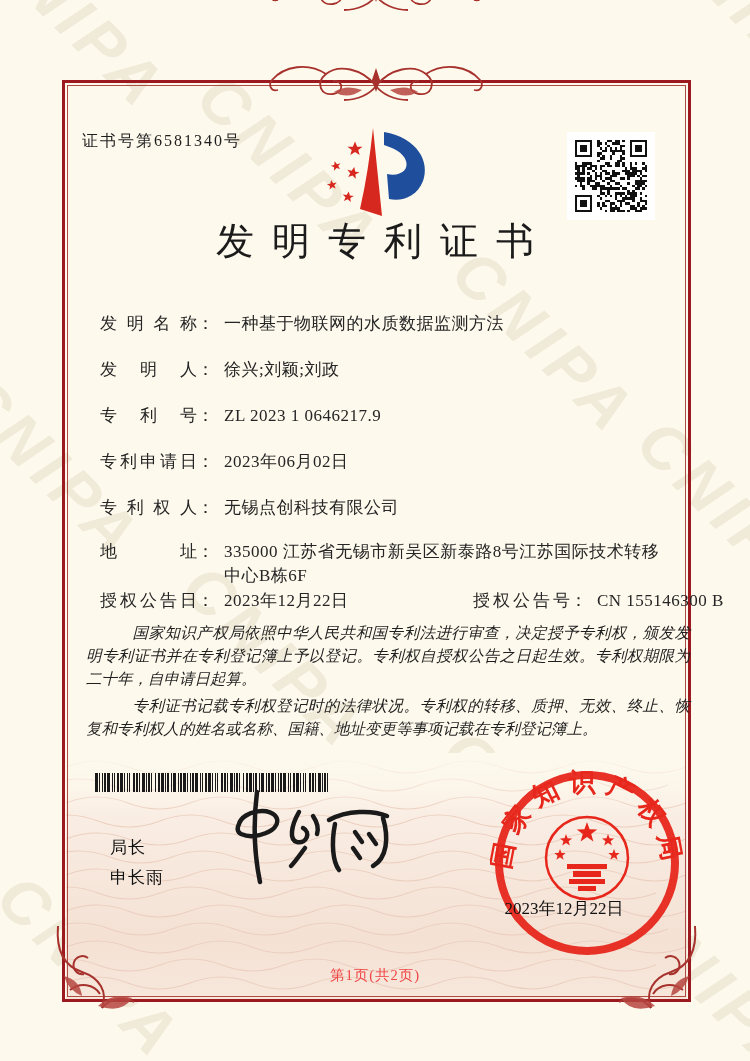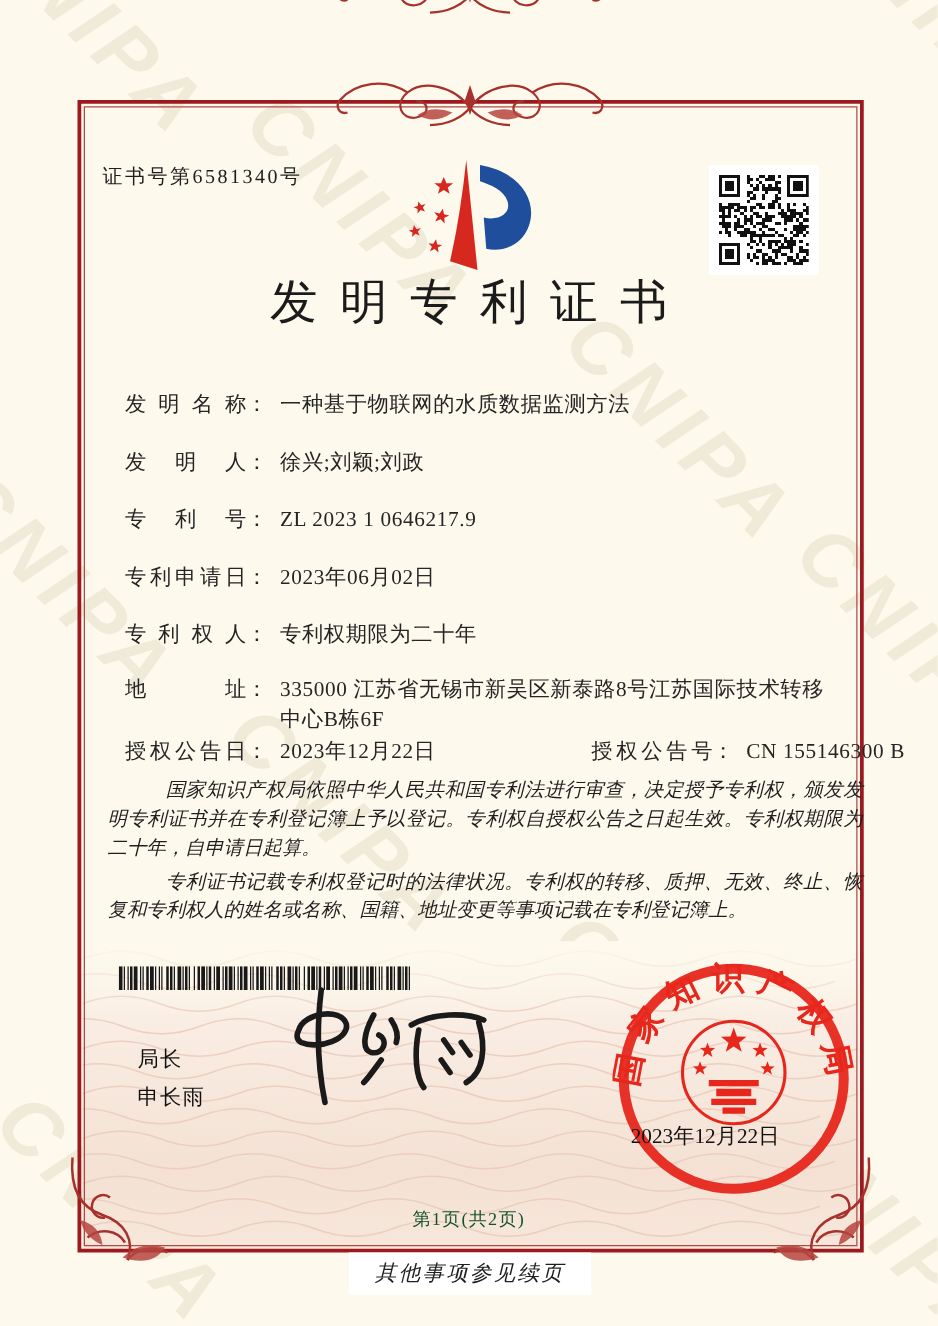--- a/index.html
+++ b/index.html
@@ -62,21 +62,21 @@
   .body-text p{margin:0 0 4px 0;text-indent:3em;}
   .barcode{position:absolute;left:95px;top:773px;z-index:6;}
   .officer{position:absolute;left:110px;z-index:6;
     font-family:Liberation Mono, monospace;
     font-size:17px;color:#111;letter-spacing:1px;}
   .officer.title{top:836px;}
   .officer.name{top:866px;}
   .signature{position:absolute;left:222px;top:786px;z-index:6;}
   .seal{position:absolute;left:490px;top:766px;z-index:7;}
   .page-number{position:absolute;left:0;right:0;top:966px;text-align:center;
-    font-size:14.5px;color:#14532d;letter-spacing:1px;z-index:6;}
+    font-size:14.5px;color:#ef4444;letter-spacing:1px;z-index:6;}
   .cont-box{position:absolute;left:279px;top:1002px;width:194px;height:34px;
     background:#ffffff;z-index:6;text-align:center;line-height:34px;
     font-size:17px;font-style:italic;color:#1f1f1f;letter-spacing:2px;}
 </style>
 </head>
 <body>
 
 <div class="wm" style="left:-40px;top:-20px">CNIPA</div>
 <div class="wm" style="left:175px;top:130px">CNIPA</div>
 <div class="wm" style="left:635px;top:-30px">CNIPA</div>
@@ -524,21 +524,21 @@
         <span>请</span>
         <span>日</span>
       </span><span class="colon">：</span><span class="val">2023年06月02日</span>
   </div>
   <div class="field" style="top:496px">
     <span class="lbl">
         <span>专</span>
         <span>利</span>
         <span>权</span>
         <span>人</span>
-      </span><span class="colon">：</span><span class="val">专利权期限为二十年</span>
+      </span><span class="colon">：</span><span class="val">无锡点创科技有限公司</span>
   </div>
   <div class="field" style="top:540px">
     <span class="lbl">
         <span>地</span>
         <span>址</span>
       </span><span class="colon">：</span><span class="val val-wrap">335000 江苏省无锡市新吴区新泰路8号江苏国际技术转移中心B栋6F</span>
   </div>
   <div class="field" style="top:589px">
     <span class="lbl">
         <span>授</span>
@@ -605,14 +605,13 @@
       <path d="M124,83 l1.5,3.9 4.2,0.2 -3.3,2.6 1.2,4 -3.6,-2.4 -3.6,2.4 1.2,-4 -3.3,-2.6 4.2,-0.2 Z"></path>
       <rect x="77" y="98" width="40" height="5"></rect>
       <rect x="83" y="105" width="28" height="6"></rect>
       <rect x="79" y="113" width="36" height="5"></rect>
       <rect x="88" y="120" width="18" height="5"></rect>
     </g>
     <text x="74" y="148" text-anchor="middle" font-size="17" fill="#111" font-family="'Liberation Serif',serif">2023年12月22日</text>
   </svg>
 
   <div class="page-number">第1页(共2页)</div>
-  <div class="cont-box">其他事项参见续页</div>
 </div>
 
 </body></html>

